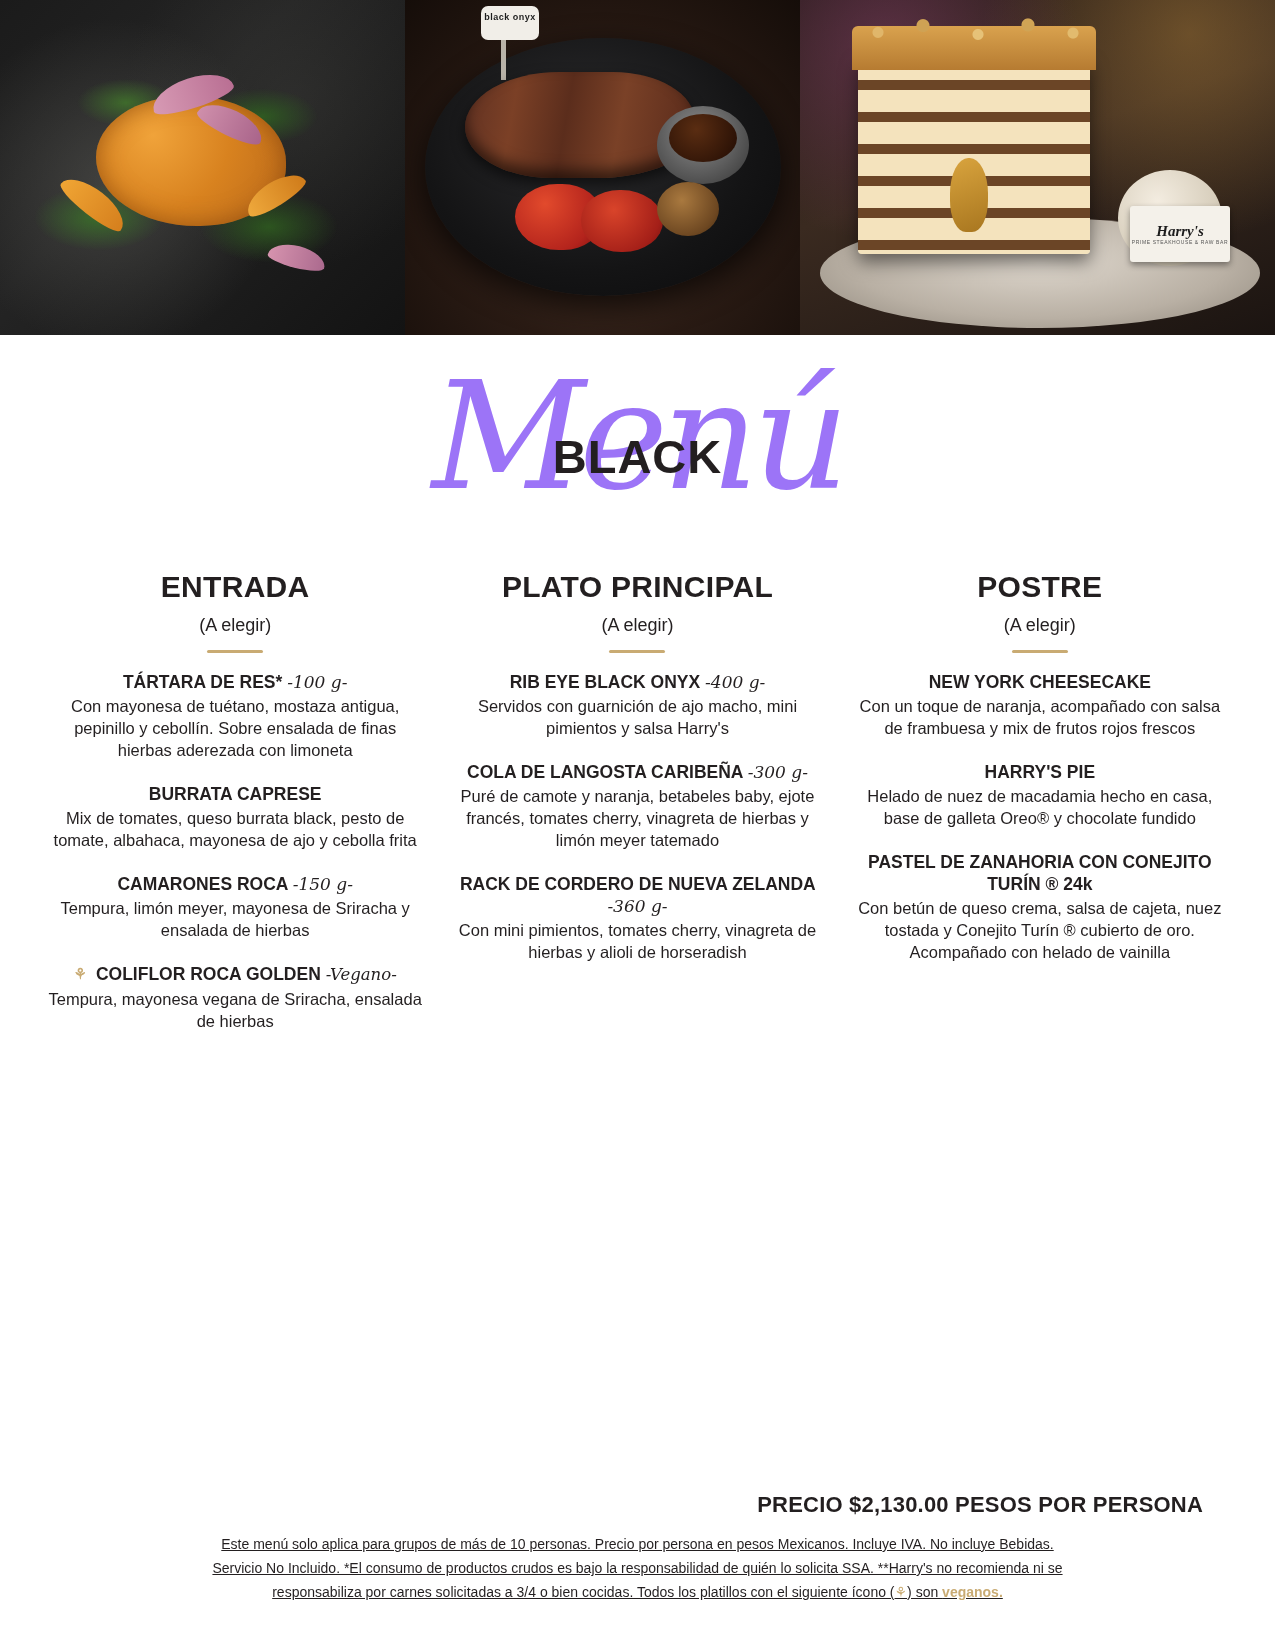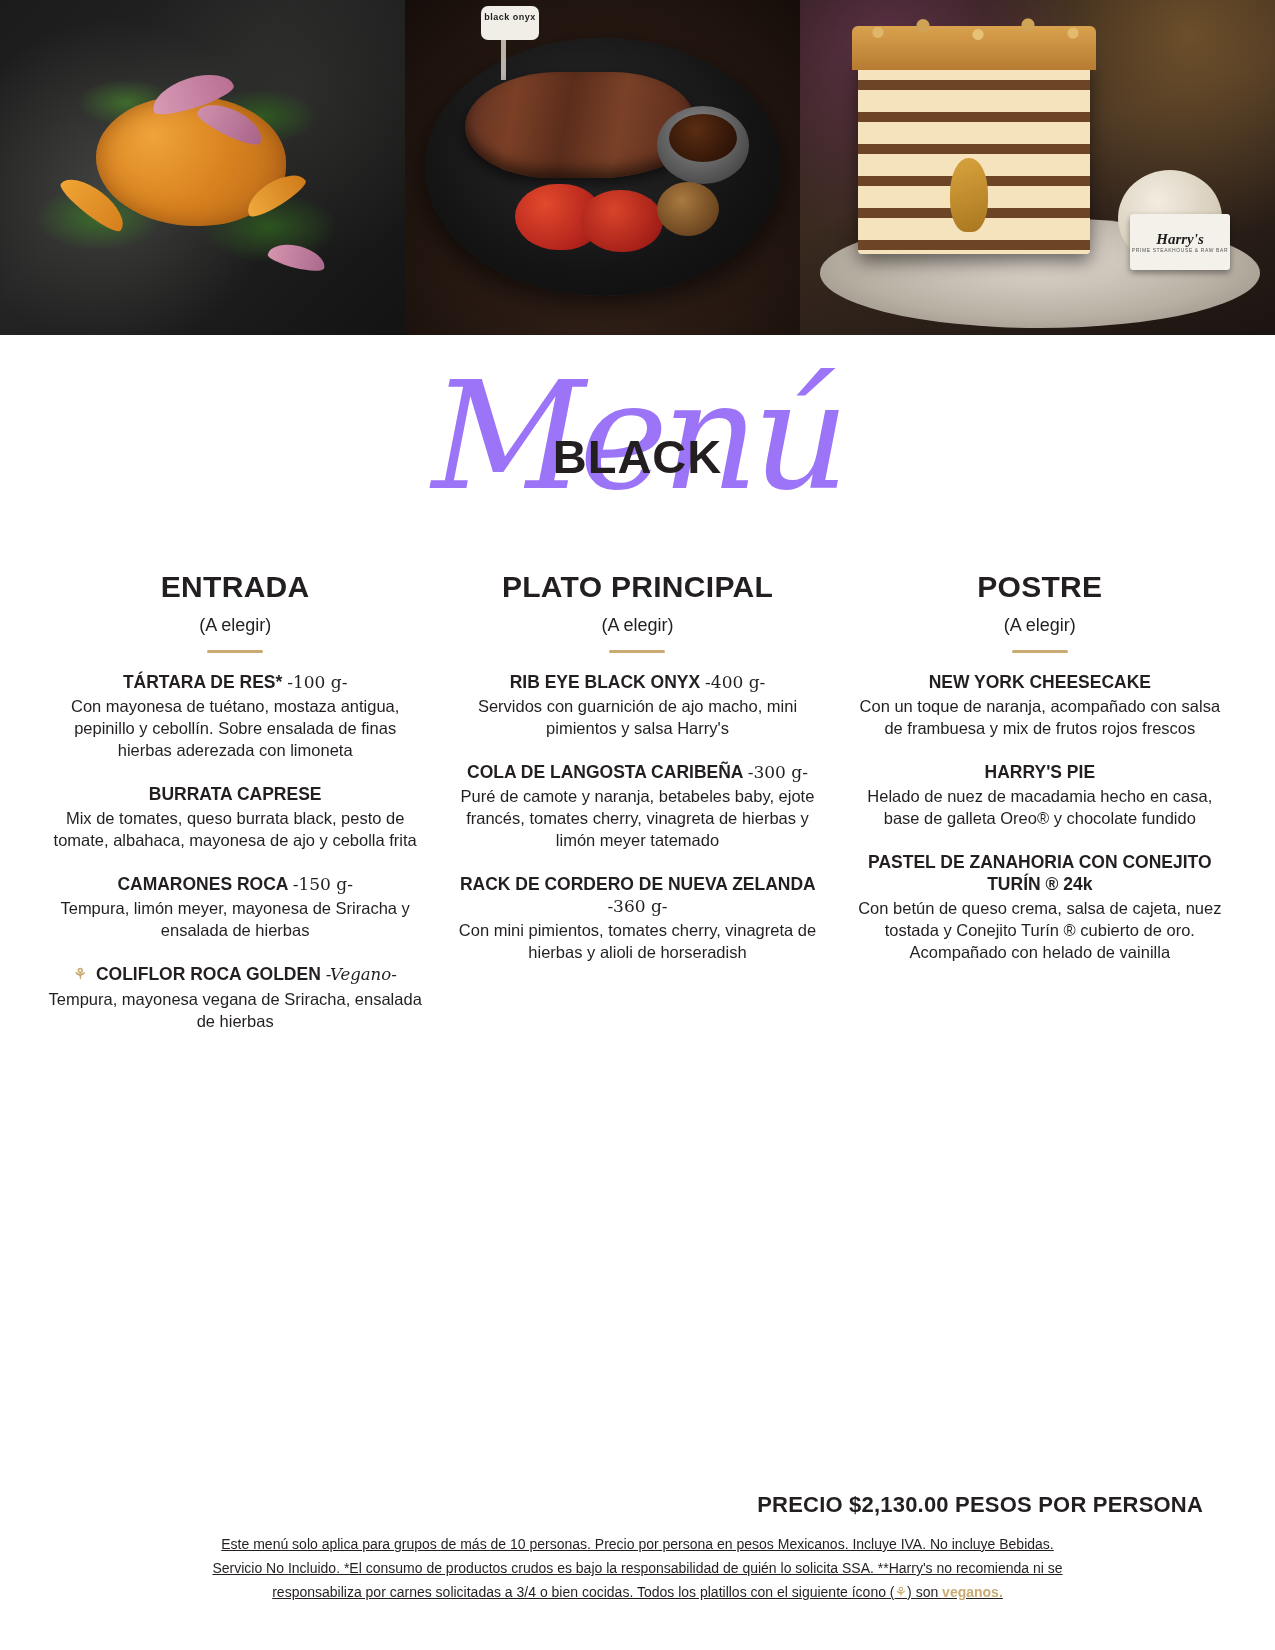--- a/index.html
+++ b/index.html
@@ -150,21 +150,21 @@
   }
   .pc-icecream {
     position: absolute; left: 318px; top: 170px; width: 104px; height: 96px;
     border-radius: 50%;
     background: radial-gradient(circle at 38% 32%, #f3ece0 0%, #d8cfbd 62%, #b3a892 100%);
   }
   .pc-card {
     position: absolute; left: 330px; top: 206px; width: 100px; height: 56px;
     background: #f4f1ea; border-radius: 3px;
     box-shadow: 0 3px 6px rgba(0,0,0,.4);
-    display: flex; flex-direction: column; align-items: center; justify-content: center; margin-top: 8px;
+    display: flex; flex-direction: column; align-items: center; justify-content: center;
   }
   .pc-card .brand { font: italic 700 15px/16px "Liberation Serif", serif; color: #1d1d1d; }
   .pc-card .sub   { font: 400 5px/7px "Liberation Sans", sans-serif; color: #555; letter-spacing: .6px; }
 
   
   .title-wrap {
     position: relative;
     height: 225px;
     display: flex;
     align-items: center;
@@ -222,20 +222,21 @@
   }
   .dish { text-align: center; margin-bottom: 22px; }
   .dish-name {
     font-size: 17.5px;
     font-weight: 700;
     line-height: 22px;
     color: #231f20;
   }
   .dish-name .gram {
     font-weight: 400;
+    font-style: italic;
     font-family: "DejaVu Serif", serif;
     font-size: 17px;
   }
   .dish-name .vegano {
     font-weight: 400;
     font-style: italic;
     font-family: "DejaVu Serif", serif;
     font-size: 16.5px;
     color: #231f20;
   }

